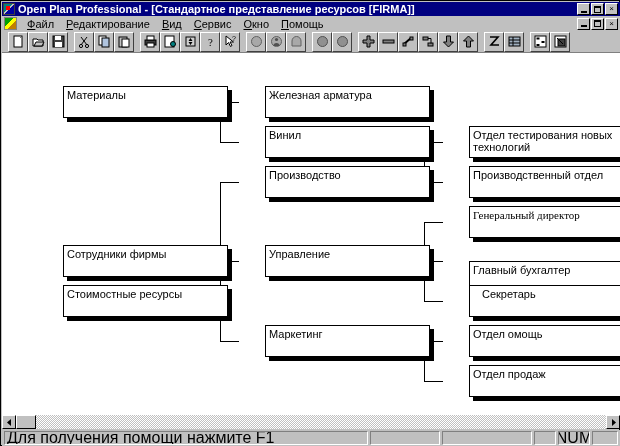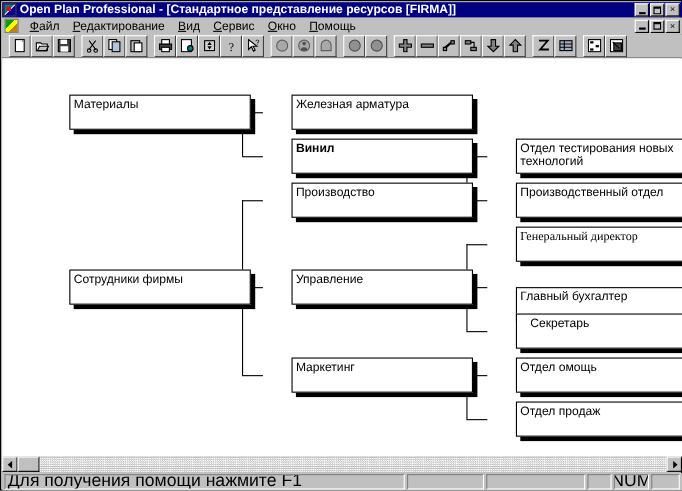--- a/index.html
+++ b/index.html
@@ -376,21 +376,21 @@
       <div class="ln h" style="left:606px;top:129px;width:12px;"></div>
       <div class="ln h" style="left:606px;top:288px;width:12px;"></div>
       <div class="ln h" style="left:606px;top:328px;width:12px;"></div>
 
       <div class="node" style="left:35px;top:33px;width:165px;height:32px;">
         <span class="lbl">Материалы</span>
       </div>
       <div class="node" style="left:237px;top:33px;width:165px;height:32px;">
         <span class="lbl">Железная арматура</span>
       </div>
-      <div class="node" style="left:237px;top:73px;width:165px;height:32px;font-weight:bold;">
+      <div class="node" style="left:237px;top:73px;width:165px;height:32px;">
         <span class="lbl">Винил</span>
       </div>
       <div class="node" style="left:441px;top:73px;width:165px;height:32px;">
         <span class="lbl">Отдел тестирования новых
 технологий</span>
       </div>
       <div class="node" style="left:237px;top:113px;width:165px;height:32px;">
         <span class="lbl">Производство</span>
       </div>
       <div class="node" style="left:441px;top:113px;width:165px;height:32px;">
@@ -403,20 +403,23 @@
         <span class="lbl">Управление</span>
       </div>
       <div class="node" style="left:441px;top:208px;width:165px;height:32px;">
         <span class="lbl">Главный бухгалтер</span>
       </div>
       <div class="node" style="left:35px;top:192px;width:165px;height:32px;">
         <span class="lbl">Сотрудники фирмы</span>
       </div>
       <div class="node" style="left:441px;top:232px;width:165px;height:32px;padding-left:12px;">
         <span class="lbl">Секретарь</span>
+      </div>
+      <div class="node" style="left:35px;top:232px;width:165px;height:32px;">
+        <span class="lbl">Стоимостные ресурсы</span>
       </div>
       <div class="node" style="left:237px;top:272px;width:165px;height:32px;">
         <span class="lbl">Маркетинг</span>
       </div>
       <div class="node" style="left:441px;top:272px;width:165px;height:32px;">
         <span class="lbl">Отдел омощь</span>
       </div>
       <div class="node" style="left:441px;top:312px;width:165px;height:32px;">
         <span class="lbl">Отдел продаж</span>
       </div>

